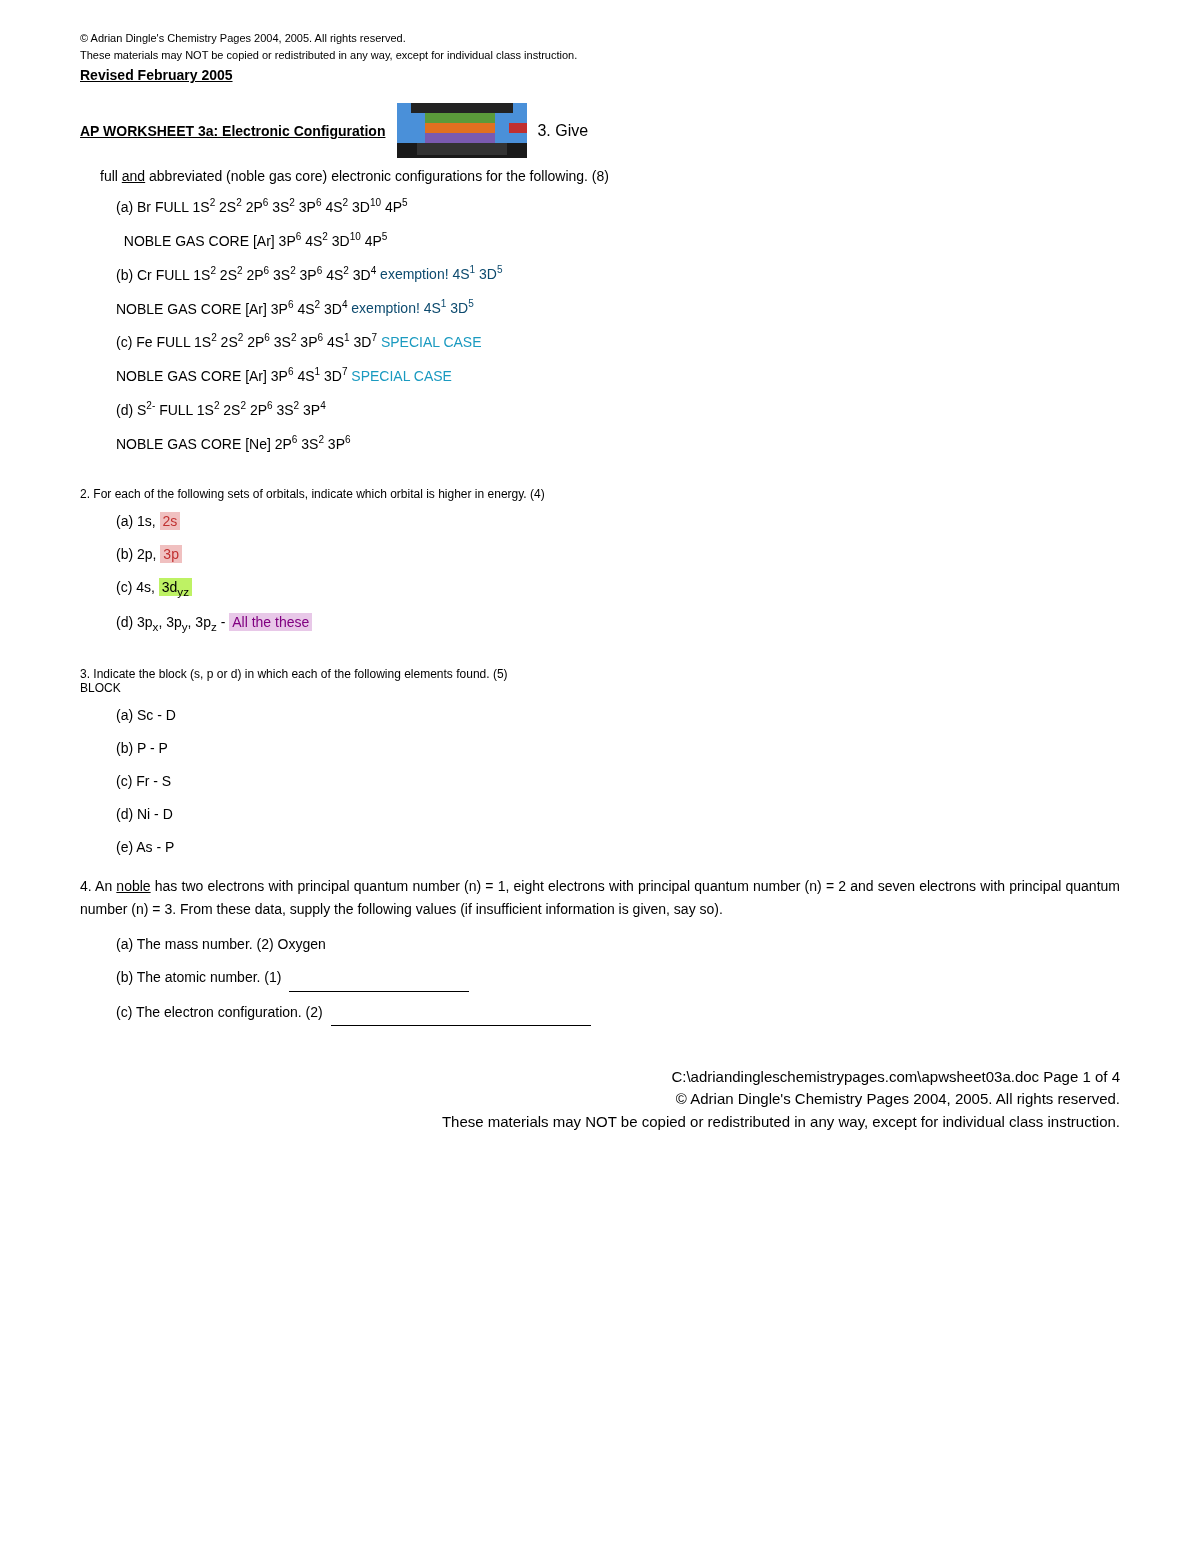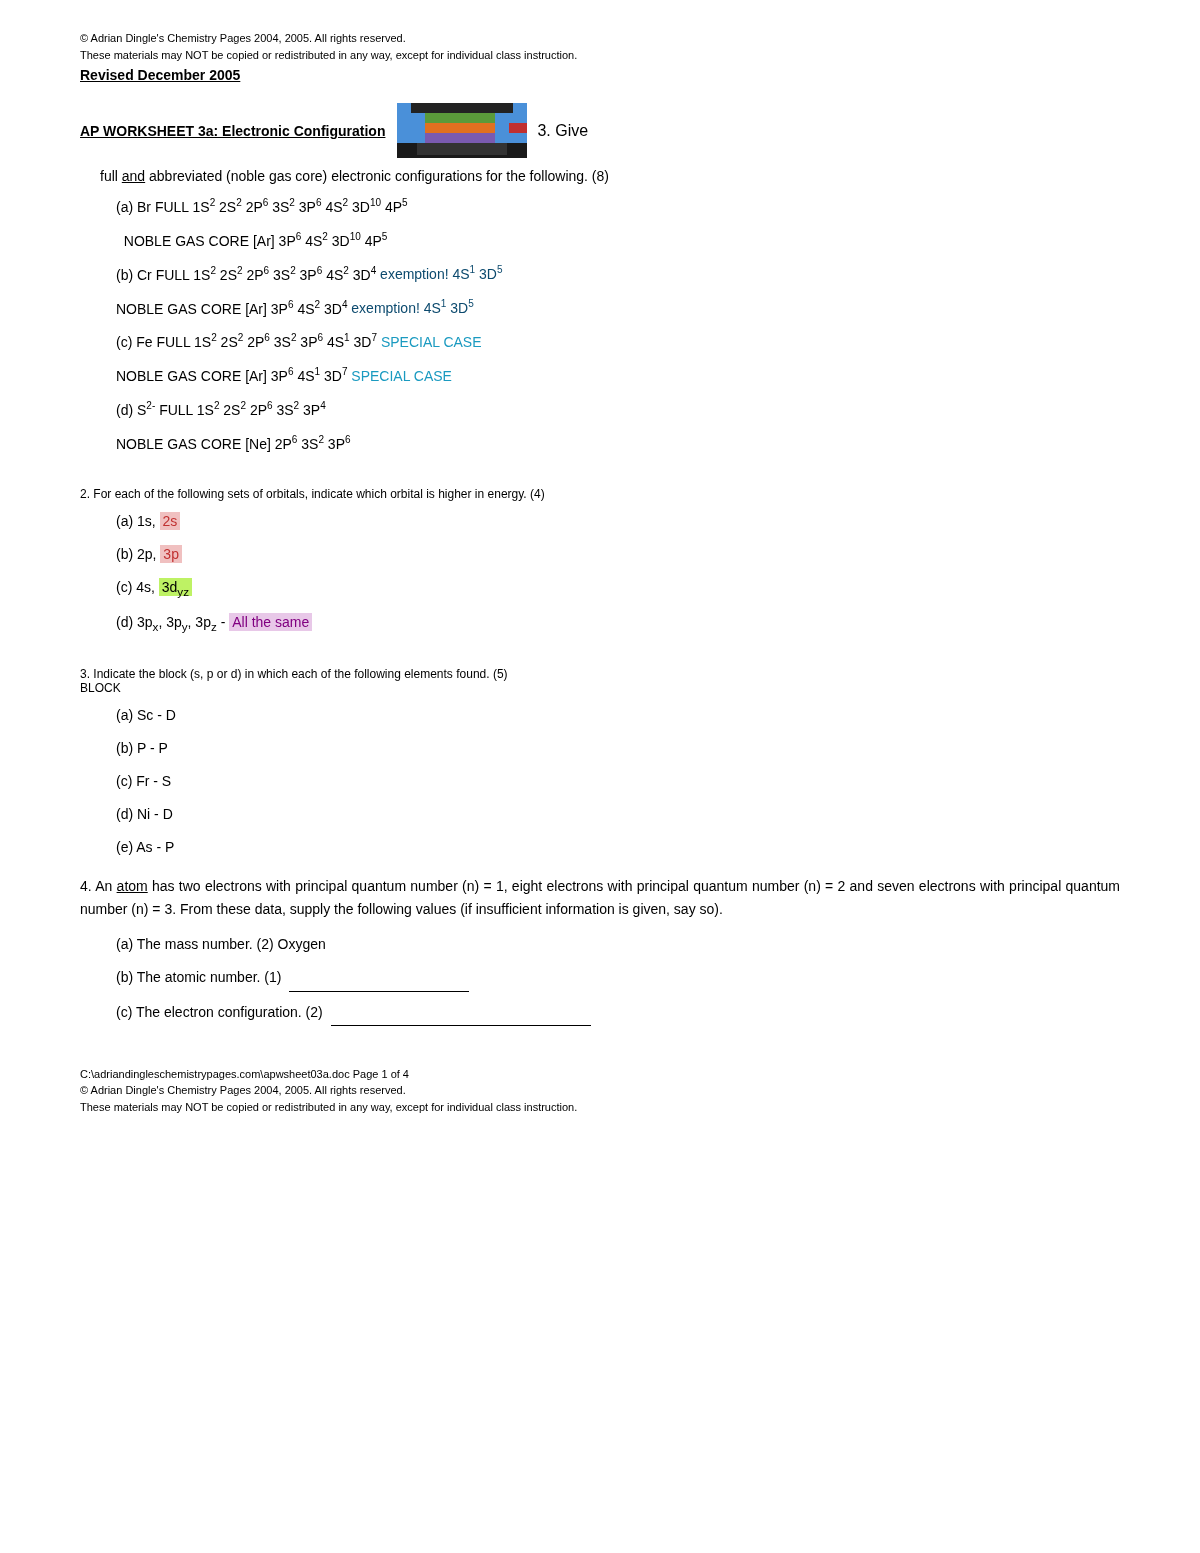--- a/index.html
+++ b/index.html
@@ -63,22 +63,22 @@
     .special { color: #1a9ac0; }
     .highlight-pink { background-color: #f0c0c0; color: #c03030; padding: 1px 3px; }
     .highlight-blue { background-color: #bef264; padding: 1px 3px; }
     .highlight-all { background-color: #e8c8e8; color: #800080; padding: 1px 3px; }
     .section-header {
       font-size: 12px;
       margin-bottom: 8px;
       margin-top: 30px;
     }
     .footer {
-      font-size: 11px;
-      text-align: left;
+      font-size: 15px;
+      text-align: right;
       margin-top: 40px;
       line-height: 1.5;
     }
     .answer-line {
       display: inline-block;
       border-bottom: 1px solid #000;
       width: 180px;
       margin-left: 4px;
     }
     .answer-line-long {
@@ -94,21 +94,21 @@
       text-align: justify;
     }
   </style>
 </head>
 <body>
 
 <div class="header">
   <div>© Adrian Dingle's Chemistry Pages 2004, 2005. All rights reserved.</div>
   <div>These materials may NOT be copied or redistributed in any way, except for individual class instruction.</div>
 </div>
-<div class="revised">Revised December 2005</div>
+<div class="revised">Revised February 2005</div>
 
 <div class="title-row">
   <span class="worksheet-title">AP WORKSHEET 3a: Electronic Configuration</span>
 
   <div class="periodic-table-img">
 
     <div style="position:absolute;top:0;left:0;width:14px;height:10px;background:#4a90d9;"></div>
     <div style="position:absolute;top:0;left:116px;width:14px;height:10px;background:#4a90d9;"></div>
     <div style="position:absolute;top:10px;left:0;width:14px;height:10px;background:#4a90d9;"></div>
     <div style="position:absolute;top:10px;left:14px;width:14px;height:10px;background:#4a90d9;"></div>
@@ -167,36 +167,36 @@
 <div class="sub-item">
   (a) 1s, <span class="highlight-pink">2s</span>
 </div>
 <div class="sub-item">
   (b) 2p, <span class="highlight-pink">3p</span>
 </div>
 <div class="sub-item">
   (c) 4s, <span class="highlight-blue">3d<sub>yz</sub></span>
 </div>
 <div class="sub-item">
-  (d) 3p<sub>x</sub>, 3p<sub>y</sub>, 3p<sub>z</sub> - <span class="highlight-all">All the same</span>
+  (d) 3p<sub>x</sub>, 3p<sub>y</sub>, 3p<sub>z</sub> - <span class="highlight-all">All the these</span>
 </div>
 
 <div class="section-header">
   3. Indicate the block (s, p or d) in which each of the following elements found. (5)<br>
   BLOCK
 </div>
 
 <div class="sub-item">(a) Sc - D</div>
 <div class="sub-item">(b) P - P</div>
 <div class="sub-item">(c) Fr - S</div>
 <div class="sub-item">(d) Ni - D</div>
 <div class="sub-item">(e) As - P</div>
 
 <div class="q4-text" style="margin-top:14px;">
-  4. An <span class="underline-bold">atom</span> has two electrons with principal quantum number (n) = 1, eight electrons with principal quantum number (n) = 2 and seven electrons with principal quantum number (n) = 3. From these data, supply the following values (if insufficient information is given, say so).
+  4. An <span class="underline-bold">noble</span> has two electrons with principal quantum number (n) = 1, eight electrons with principal quantum number (n) = 2 and seven electrons with principal quantum number (n) = 3. From these data, supply the following values (if insufficient information is given, say so).
 </div>
 
 <div class="sub-item">(a) The mass number. (2) Oxygen</div>
 <div class="sub-item">
   (b) The atomic number. (1) <span class="answer-line">&nbsp;</span>
 </div>
 <div class="sub-item">
   (c) The electron configuration. (2) <span class="answer-line-long">&nbsp;</span>
 </div>
 

